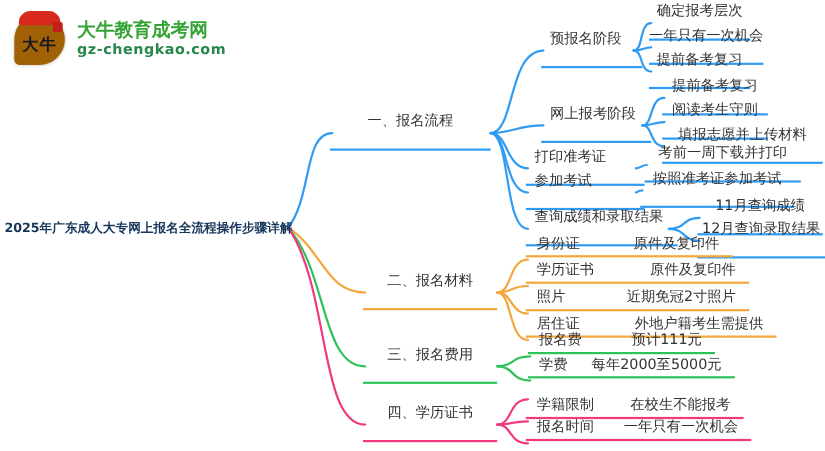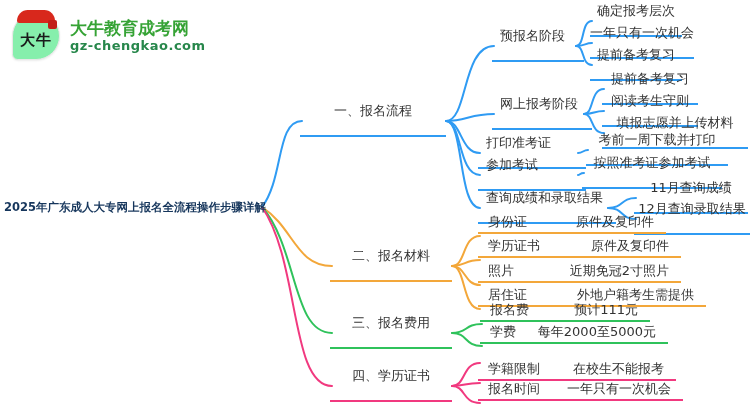--- a/index.html
+++ b/index.html
@@ -36,21 +36,21 @@
   #root-label{
     position:absolute;left:4px;top:199px;width:258px;
     font-size:11.5px;font-weight:bold;color:#16365c;line-height:16px;
     white-space:nowrap;
   }
 
   
   #logo{position:absolute;left:12px;top:12px;display:flex;align-items:center;gap:10px;cursor:pointer;}
   #logo-icon{
     position:relative;width:46px;height:46px;border-radius:50% 50% 50% 12%;
-    background:#86efac;border:1px solid #e8e8e8;box-shadow:0 1px 2px rgba(0,0,0,.08);
+    background:#a16207;border:1px solid #e8e8e8;box-shadow:0 1px 2px rgba(0,0,0,.08);
     display:flex;align-items:center;justify-content:center;
   }
   #logo-icon .hat{
     position:absolute;top:-3px;left:4px;width:38px;height:13px;
     background:#d8281c;border-radius:19px 19px 4px 4px;
   }
   #logo-icon .seal{
     position:absolute;top:7px;right:2px;width:9px;height:9px;
     background:#c21f1a;border-radius:2px;
   }

